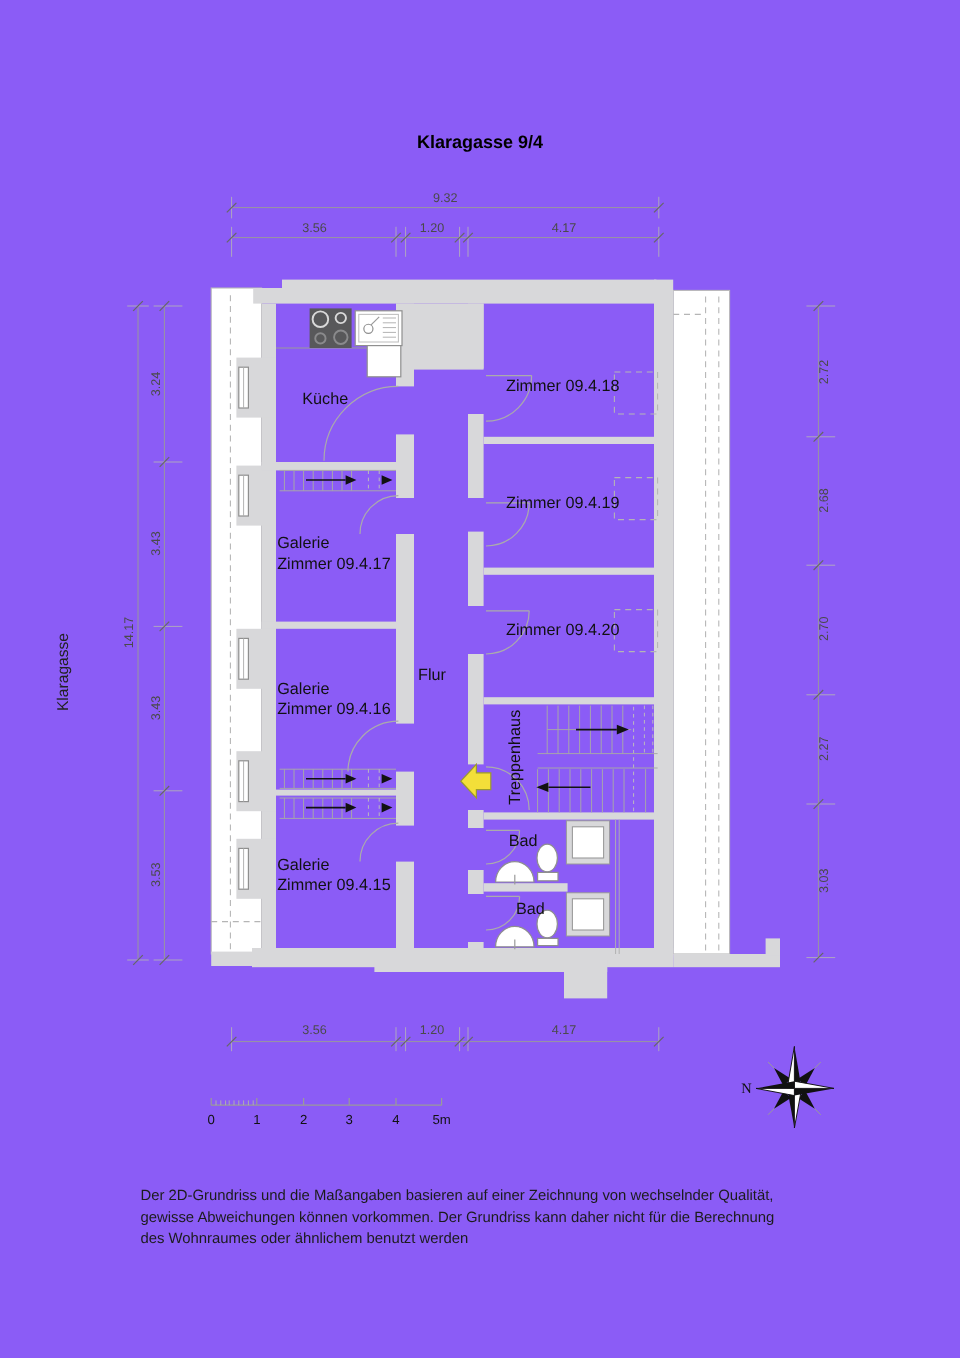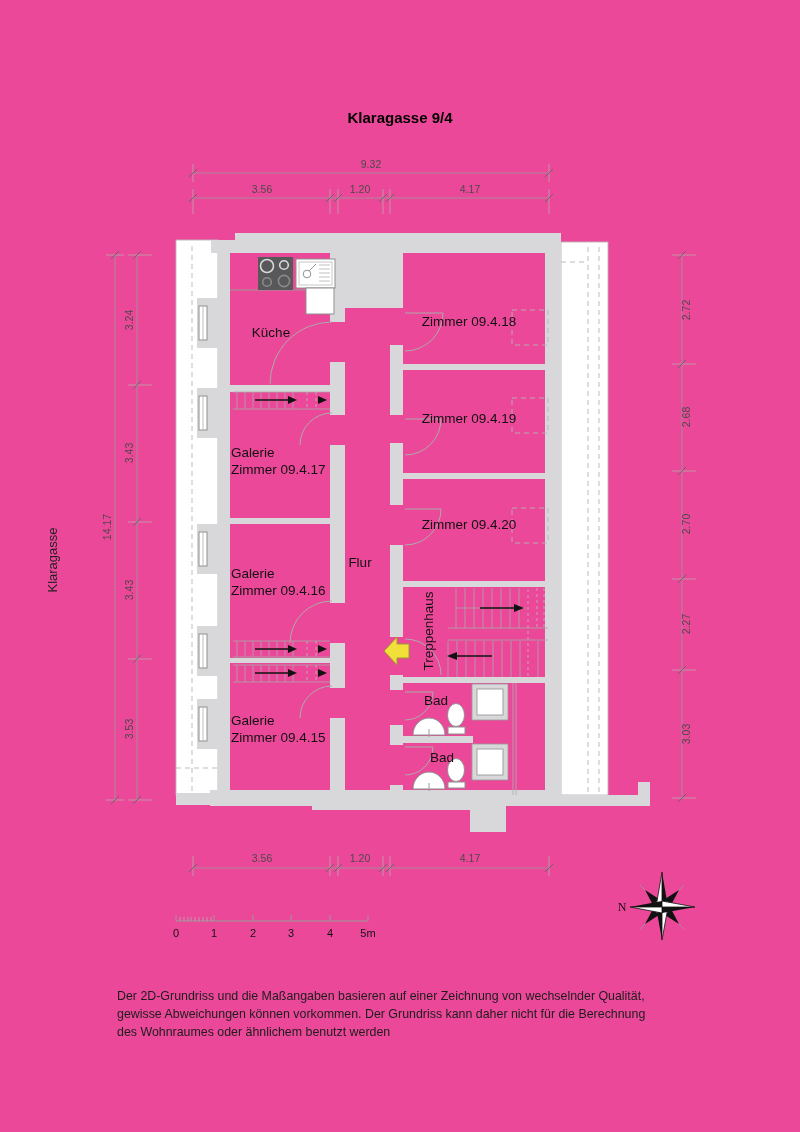--- a/index.html
+++ b/index.html
@@ -1,16 +1,16 @@
 <!DOCTYPE html>
 <html><head>
 <meta charset="utf-8">
 <style>
   html,body{margin:0;padding:0;background:#ffffff;}
-  .page{position:relative;width:800px;height:1132px;background:#ec4899;overflow:hidden;
+  .page{position:relative;width:800px;height:1132px;background:#8b5cf6;overflow:hidden;
         font-family:"Liberation Sans", sans-serif;}
   svg{display:block;}
   text{font-family:"Liberation Sans", sans-serif;}
   .room-label{font-size:13.5px;fill:#111;}
   .dim-label{font-size:10.5px;fill:#4a4a4a;}
   .title-label{font-size:15px;font-weight:bold;fill:#000;}
   .street-label{font-size:13px;fill:#222;}
   .scale-label{font-size:11px;fill:#111;}
   .disc-label{font-size:12.4px;fill:#1c1c1c;}
   .n-label{font-size:12px;fill:#111;font-family:"Liberation Serif", serif;}

